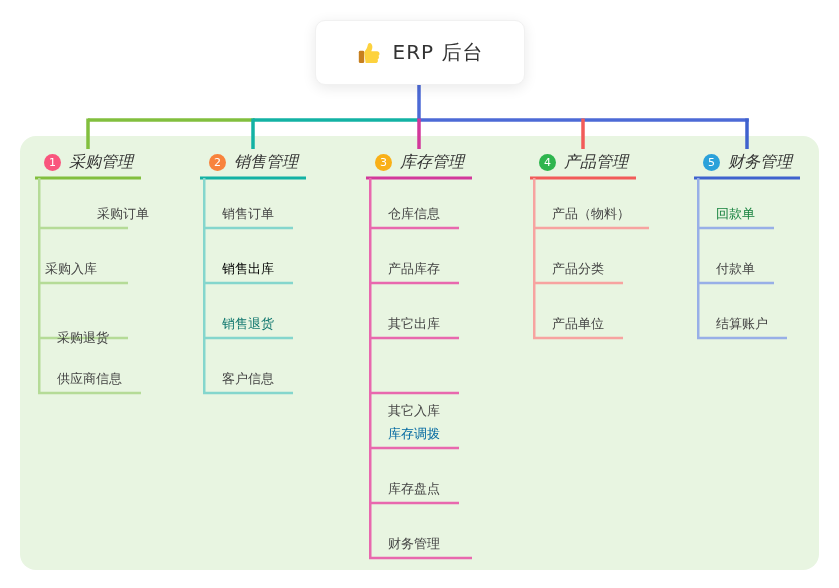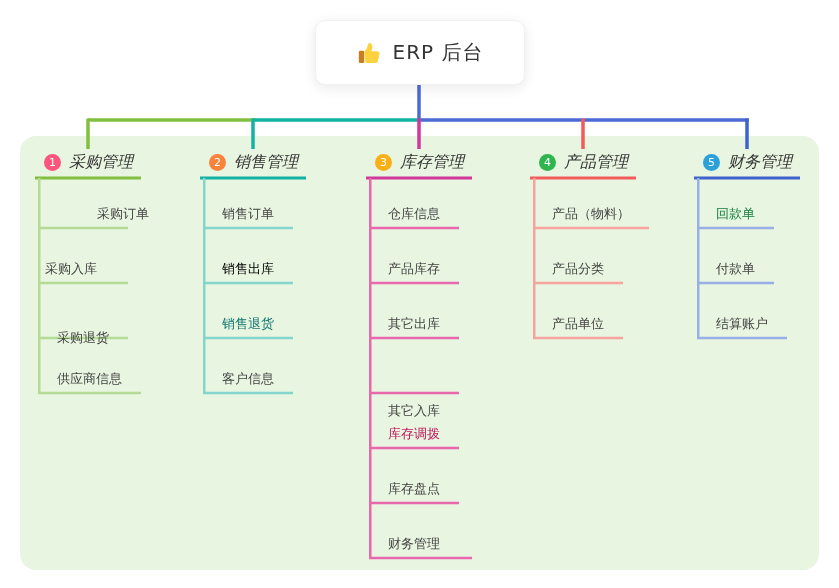--- a/index.html
+++ b/index.html
@@ -113,21 +113,21 @@
     <div class="child-node" style="left: 222px; top: 313px;"><span class="child-label" style="color: #0f766e;">销售退货</span></div>
     <div class="child-node" style="left: 222px; top: 368px;"><span class="child-label" style="color: rgb(68, 68, 68);">客户信息</span></div>
     <div class="branch-header" style="left: 375px; top: 151px;">
       <span class="badge" style="background: rgb(249, 176, 23);">3</span>
       <span class="branch-label" style="color: rgb(51, 51, 51);">库存管理</span>
     </div>
     <div class="child-node" style="left: 388px; top: 203px;"><span class="child-label" style="color: rgb(68, 68, 68);">仓库信息</span></div>
     <div class="child-node" style="left: 388px; top: 258px;"><span class="child-label" style="color: rgb(68, 68, 68);">产品库存</span></div>
     <div class="child-node" style="left: 388px; top: 313px;"><span class="child-label" style="color: rgb(68, 68, 68);">其它出库</span></div>
     <div class="child-node" style="left: 388px; top: 368px; margin-top: 32px;"><span class="child-label" style="color: rgb(68, 68, 68);">其它入库</span></div>
-    <div class="child-node" style="left: 388px; top: 423px;"><span class="child-label" style="color: #be185d;">库存调拨</span></div>
+    <div class="child-node" style="left: 388px; top: 423px;"><span class="child-label" style="color: #0369a1;">库存调拨</span></div>
     <div class="child-node" style="left: 388px; top: 478px;"><span class="child-label" style="color: rgb(68, 68, 68);">库存盘点</span></div>
     <div class="child-node" style="left: 388px; top: 533px;"><span class="child-label" style="color: rgb(68, 68, 68);">财务管理</span></div>
     <div class="branch-header" style="left: 539px; top: 151px;">
       <span class="badge" style="background: rgb(46, 181, 77);">4</span>
       <span class="branch-label" style="color: rgb(51, 51, 51);">产品管理</span>
     </div>
     <div class="child-node" style="left: 552px; top: 203px;"><span class="child-label" style="color: rgb(68, 68, 68);">产品（物料）</span></div>
     <div class="child-node" style="left: 552px; top: 258px;"><span class="child-label" style="color: rgb(68, 68, 68);">产品分类</span></div>
     <div class="child-node" style="left: 552px; top: 313px;"><span class="child-label" style="color: rgb(68, 68, 68);">产品单位</span></div>
     <div class="branch-header" style="left: 703px; top: 151px;">

